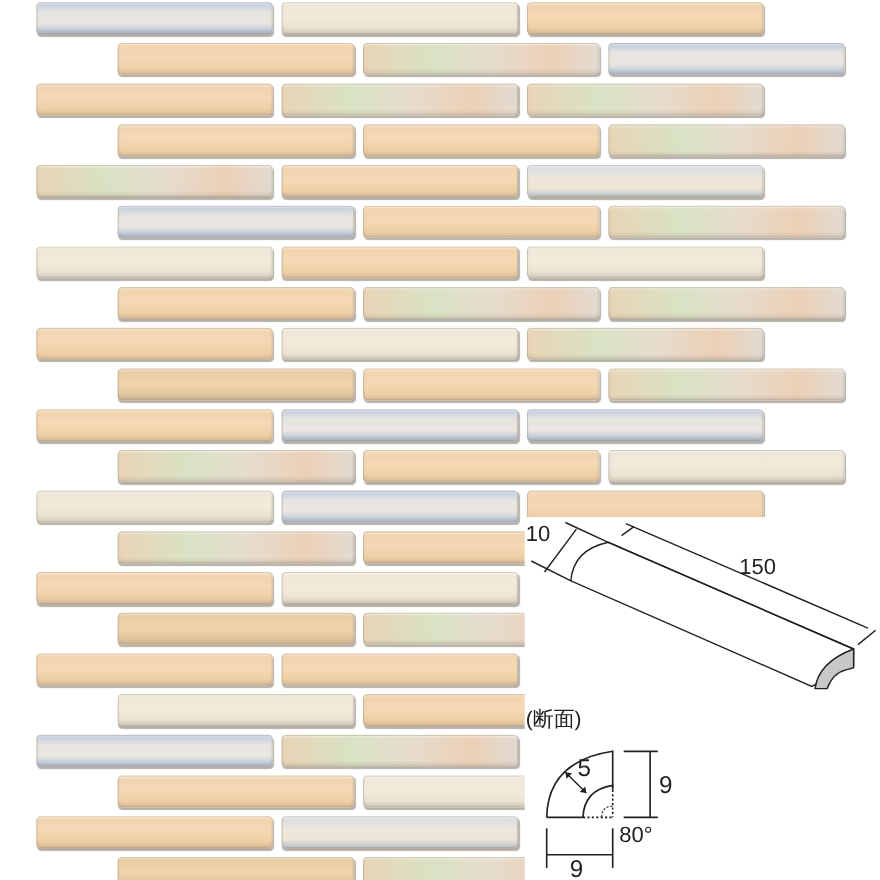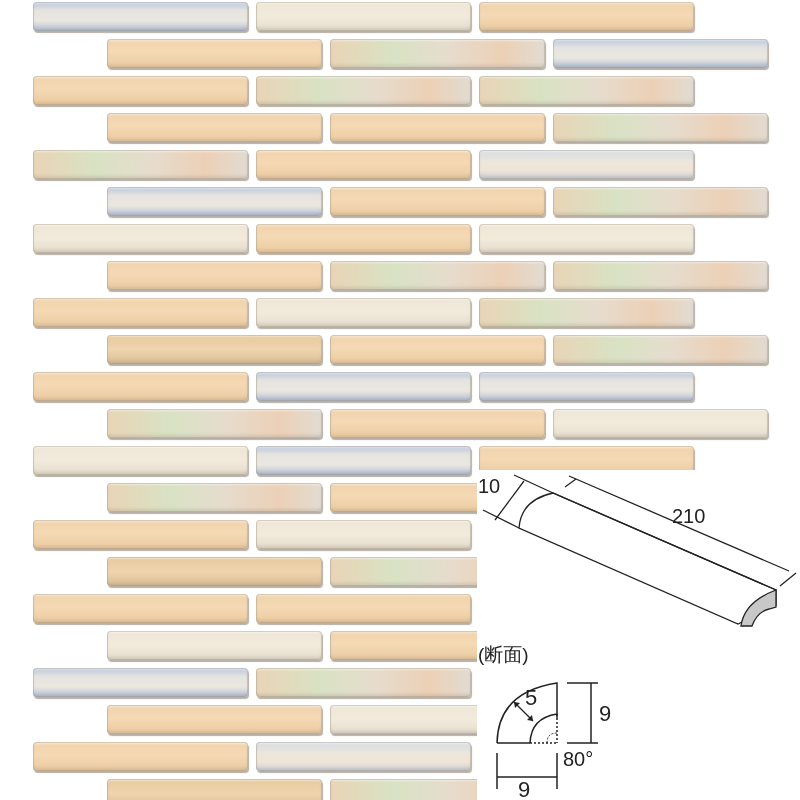--- a/index.html
+++ b/index.html
@@ -117,18 +117,18 @@
     <line x1="567" y1="743" x2="598" y2="743"></line>
     <line x1="591" y1="683" x2="591" y2="743"></line>
 
     <line x1="497" y1="753" x2="497" y2="789"></line>
     <line x1="557" y1="753" x2="557" y2="789"></line>
     <line x1="497" y1="777" x2="557" y2="777"></line>
   </g>
 </svg>
 
 <div class="lbl" style="left:478px;top:476px;">10</div>
-<div class="lbl" style="left:672px;top:506px;">210</div>
+<div class="lbl" style="left:672px;top:506px;">150</div>
 <div class="lbl" style="left:478px;top:645px;font-size:19px;">(断面)</div>
 <div class="lbl" style="left:525px;top:687px;font-size:22px;">5</div>
 <div class="lbl" style="left:599px;top:703px;font-size:22px;">9</div>
 <div class="lbl" style="left:563px;top:749px;font-size:20px;">80°</div>
 <div class="lbl" style="left:518px;top:779px;font-size:22px;">9</div>
 
 </body></html>

